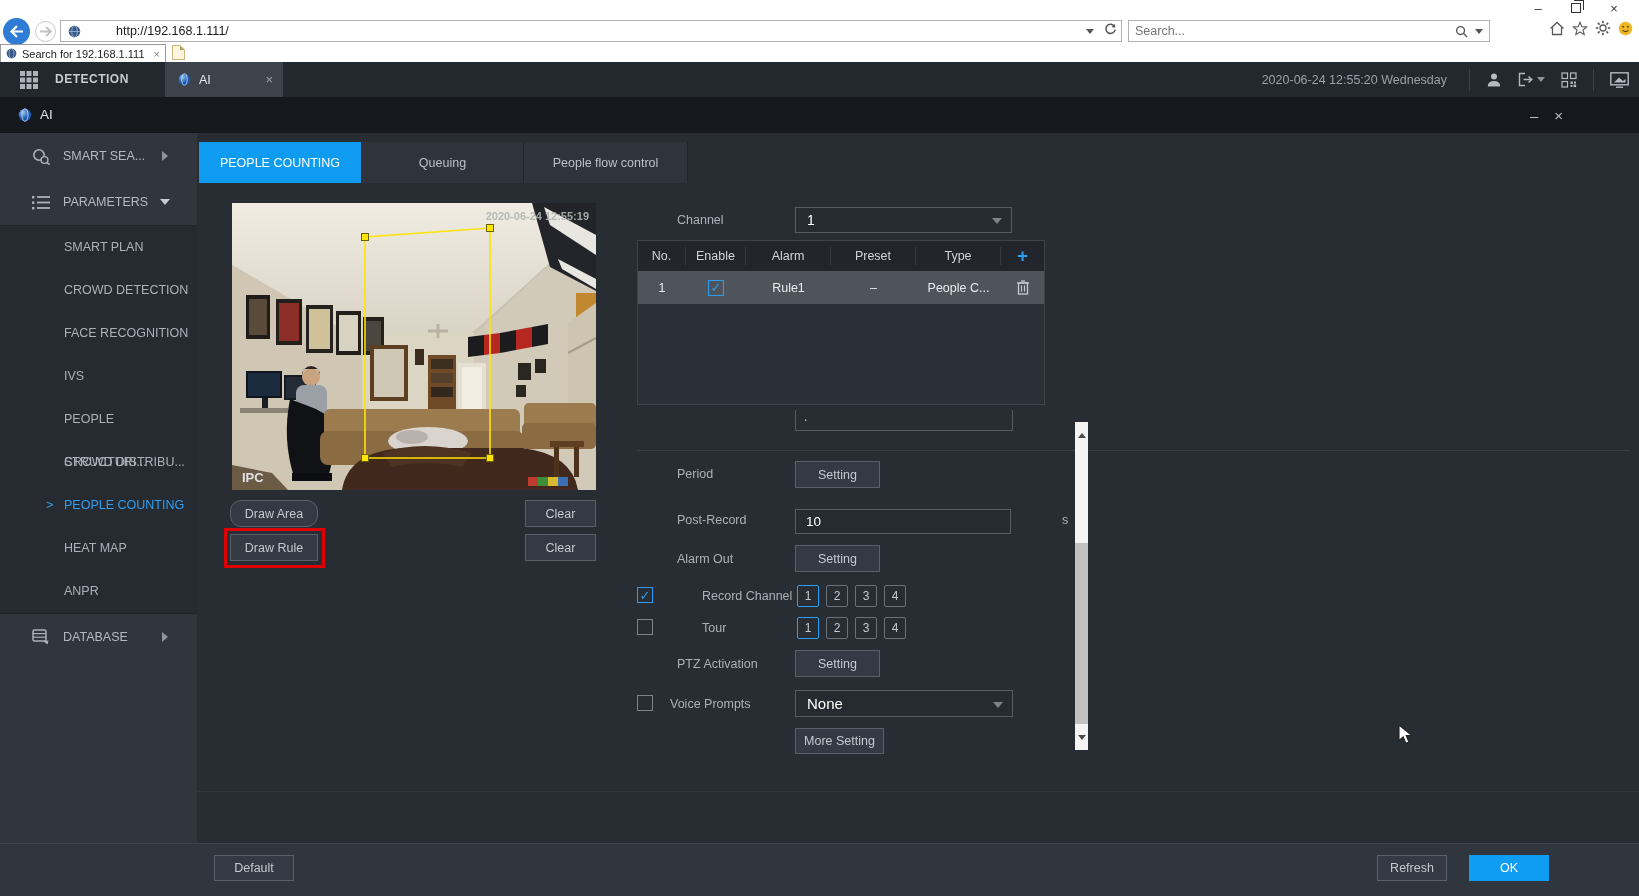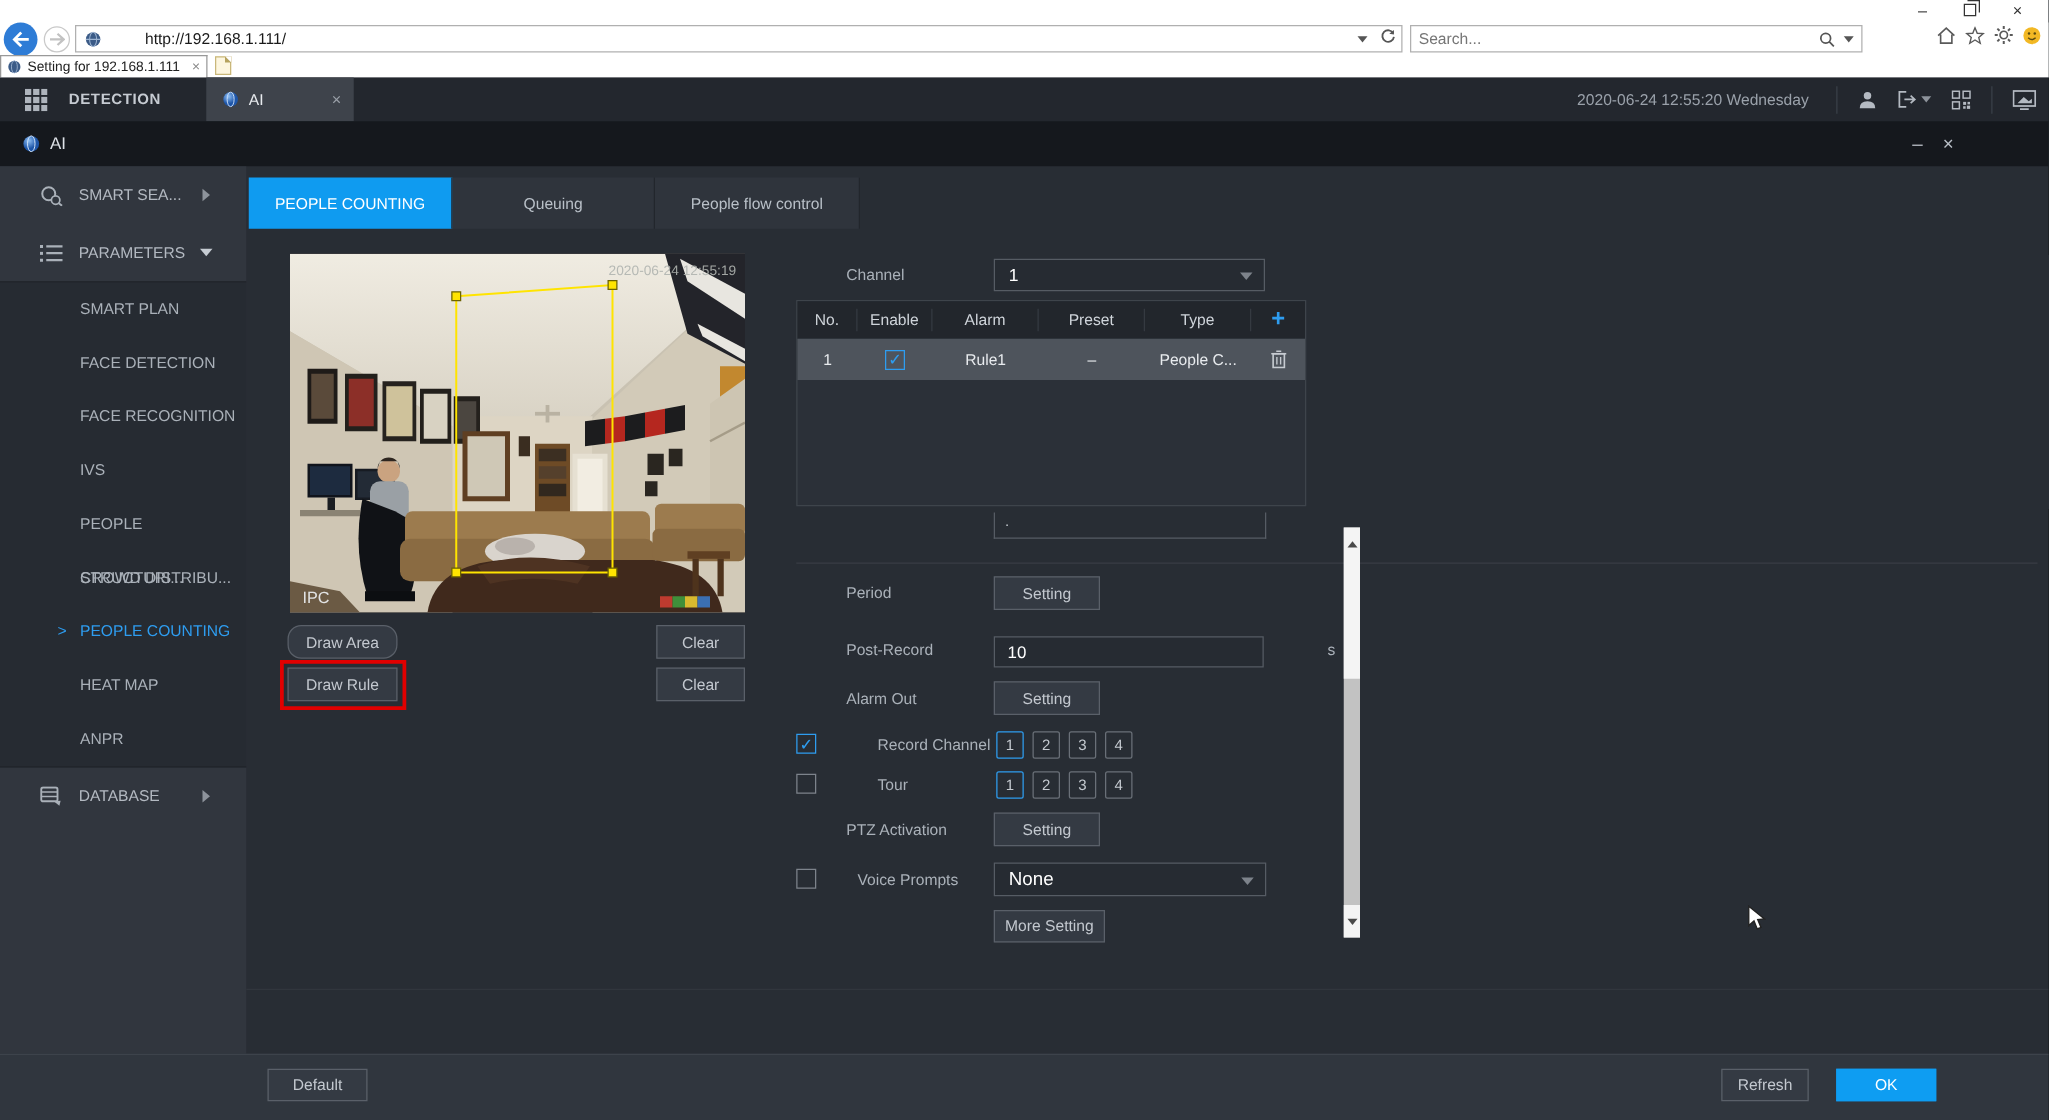--- a/index.html
+++ b/index.html
@@ -61,21 +61,21 @@
   .side-item { height:43px; line-height:43px; padding-left:64px; color:#aab1b9; font-size:12.5px; position:relative; }
   .side-item.sel { color:#2e9df0; }
   .side-item .sel-mark { position:absolute; left:46px; color:#2e9df0; }
 
   
   .ctab { position:absolute; top:142px; height:41px; display:flex; align-items:center; justify-content:center;
           font-size:12.5px; color:#b9c0c8; background:#2f343c; border-right:1px solid #22262c; }
   .ctab.active { background:#0f9bf0; color:#fff; }
 
   
-  .video { position:absolute; left:232px; top:203px; width:364px; height:287px; background:#000; }
+  .video { position:absolute; left:232px; top:203px; width:364px; height:287px; background:#000;font-weight:bold; }
   .video svg { display:block; }
   .video text { font-family:"Liberation Sans",sans-serif; }
 
   
   .dbtn { position:absolute; background:#343a43; border:1px solid #5a6069; color:#c3c8cf; font-size:12.5px;
           display:flex; align-items:center; justify-content:center; }
   .red-box { position:absolute; left:224px; top:528px; width:101px; height:40px; border:3px solid #e10000; }
   .lbl { position:absolute; color:#aab1b9; font-size:12.5px;margin-left:40px; }
   .dd { position:absolute; background:#262b32; border:1px solid #565c64; color:#fff; display:flex; align-items:center; padding-left:11px; }
   .dd .dd-caret { position:absolute; right:9px; top:50%; margin-top:-2px; width:0; height:0;
@@ -195,21 +195,21 @@
       </svg>
     </div>
   </div>
 
   <div class="tab-row">
     <div class="btab">
       <svg class="ic" width="11" height="11" viewBox="0 0 14 14">
         <circle cx="7" cy="7" r="6.2" fill="#3b5b87"></circle>
         <ellipse cx="7" cy="7" rx="3" ry="6.2" fill="none" stroke="#9db4d2" stroke-width="0.9"></ellipse>
       </svg>
-      <span>Setting for 192.168.1.111</span>
+      <span>Search for 192.168.1.111</span>
       <span class="btab-close">×</span>
     </div>
     <div class="newtab"></div>
   </div>
 
   <div class="mgmt-bar">
     <svg class="grid-ic" width="18" height="18" viewBox="0 0 18 18">
       <g fill="#aeb4bc">
         <rect x="0" y="0" width="5" height="5"></rect>
           <rect x="6.5" y="0" width="5" height="5"></rect>
@@ -312,21 +312,21 @@
           <rect x="0" y="1" width="2.4" height="2.4"></rect>
             <rect x="0" y="6.5" width="2.4" height="2.4"></rect>
             <rect x="0" y="12" width="2.4" height="2.4"></rect>
         </g>
       </svg>
       <span class="s-label">PARAMETERS</span>
       <span class="tri-down"></span>
     </div>
     <div class="side-sub">
       <div class="side-item">SMART PLAN</div>
-      <div class="side-item">FACE DETECTION</div>
+      <div class="side-item">CROWD DETECTION</div>
       <div class="side-item">FACE RECOGNITION</div>
       <div class="side-item">IVS</div>
       <div class="side-item">PEOPLE STRUCTURI...</div>
       <div class="side-item">CROWD DISTRIBU...</div>
       <div class="side-item sel">
         <span class="sel-mark">&gt;</span>
         <span>PEOPLE COUNTING</span>
       </div>
       <div class="side-item">HEAT MAP</div>
       <div class="side-item">ANPR</div>
@@ -507,21 +507,21 @@
   <span class="lbl" style="left:662px; top:621px;">Tour</span>
   <span class="numb on" style="left:797px; top:617px;">1</span>
   <span class="numb" style="left:826px; top:617px;">2</span>
   <span class="numb" style="left:855px; top:617px;">3</span>
   <span class="numb" style="left:884px; top:617px;">4</span>
 
   <span class="lbl" style="left:637px; top:657px;">PTZ Activation</span>
   <div class="dbtn" style="left:795px; top:650px; width:85px; height:27px;">Setting</div>
 
   <span class="cb" style="left:637px; top:695px;"></span>
-  <span class="lbl" style="left:646px; top:697px;">Voice Prompts</span>
+  <span class="lbl" style="left:630px; top:697px;">Voice Prompts</span>
   <div class="dd" style="left:795px; top:690px; width:218px; height:27px; font-size:15px;">
     <span>None</span>
     <span class="dd-caret"></span>
   </div>
 
   <div class="dbtn" style="left:795px; top:728px; width:89px; height:26px;">More Setting</div>
 
   <div class="sbar">
     <div class="sb-btn sb-up">
         <span class="tri-up-s"></span>

